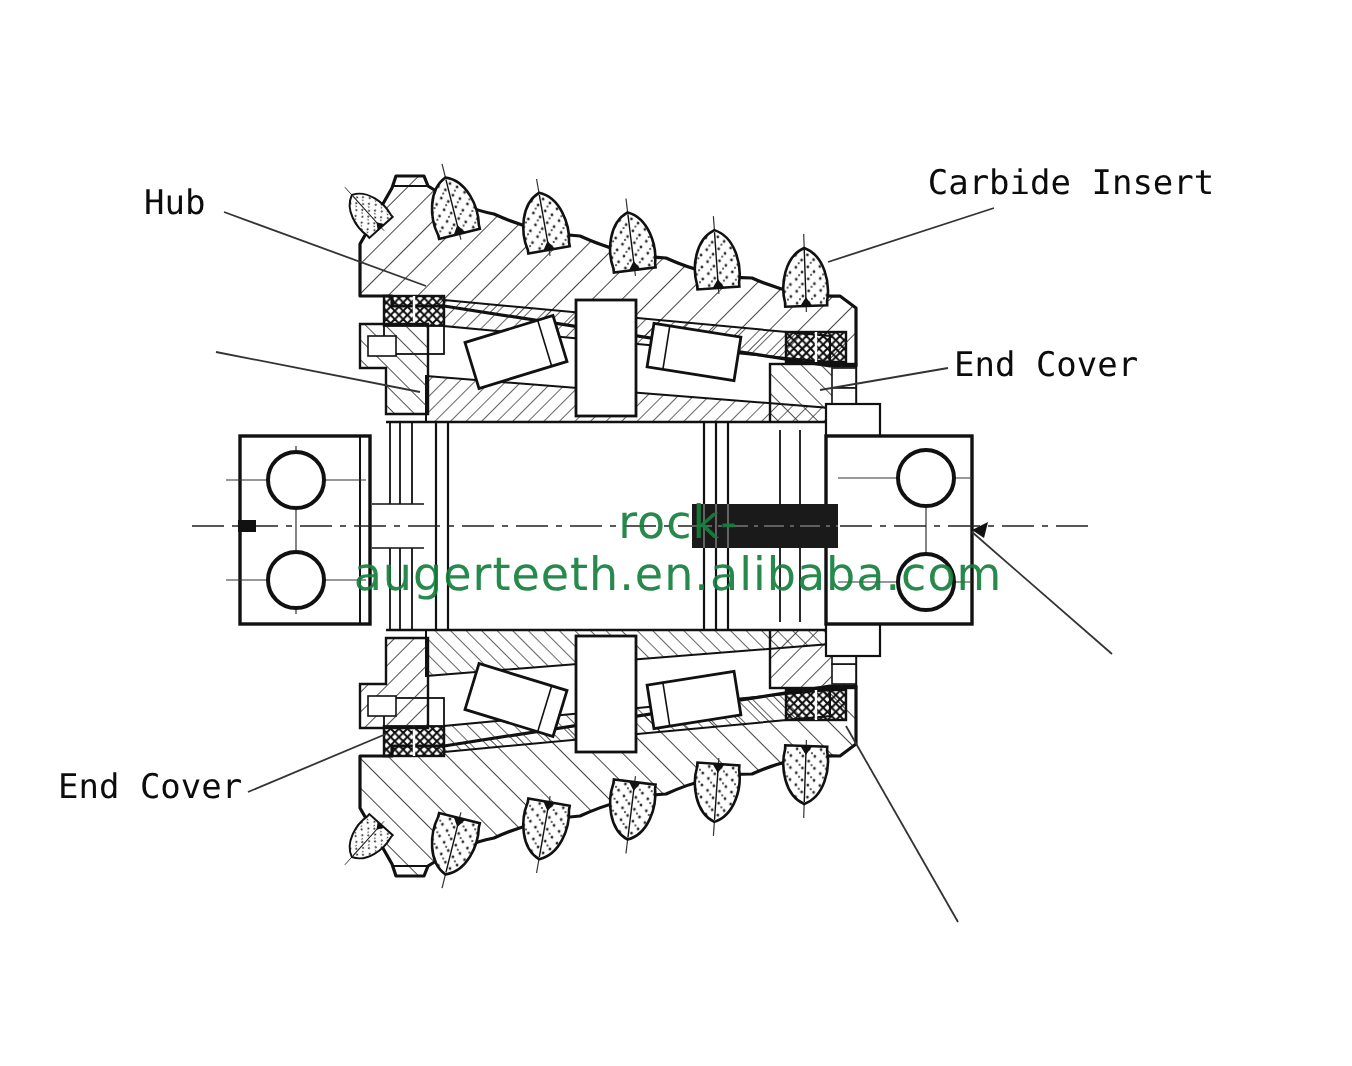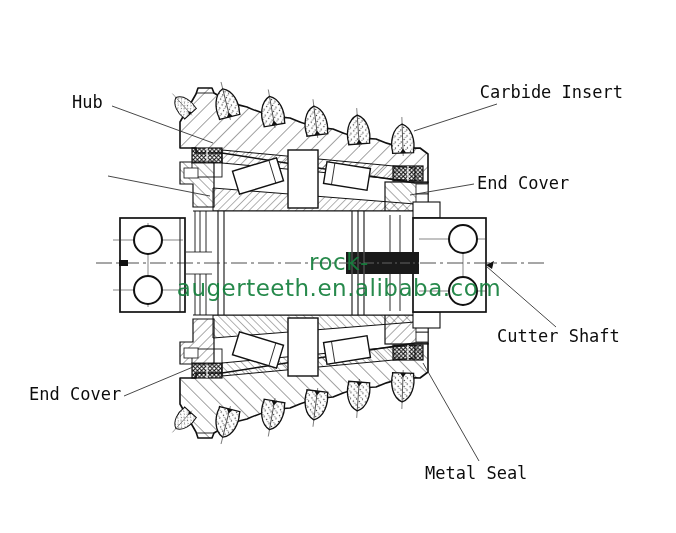--- a/index.html
+++ b/index.html
@@ -6,21 +6,21 @@
   #stage{
     position:relative;width:676px;height:533px;background:#ffffff;
     font-family:"DejaVu Sans Mono","Liberation Mono",monospace;
     overflow:hidden;margin:0 auto;
   }
   #drawing{position:absolute;left:0;top:0;}
   .lbl{
     position:absolute;color:#0c0c0c;font-size:17px;line-height:21px;
     white-space:nowrap;letter-spacing:0px;
   }
-  .lbl-center{text-align:right;}
+  .lbl-center{text-align:center;}
   #wm{
     position:absolute;left:157px;top:249px;width:364px;height:26px;
     font-family:"DejaVu Sans","Liberation Sans",sans-serif;
     font-size:23px;color:#15803d;opacity:0.92;text-align:center;
     letter-spacing:0.5px;pointer-events:none;
   }
 </style>
 </head>
 <body>
 
@@ -170,19 +170,17 @@
 
   <div class="lbl" style="left:72px;top:92px;">Hub</div>
 
 
   <div class="lbl lbl-center" style="left:448px;top:82px;width:175px;">
     <div>Carbide Insert</div>
   </div>
 
   <div class="lbl" style="left:477px;top:173px;">End Cover</div>
 
-  <div class="lbl" style="left:497px;top:326px;">Cutter Shaft</div>
 
   <div class="lbl" style="left:29px;top:384px;">End Cover</div>
 
-  <div class="lbl" style="left:425px;top:463px;">Metal Seal</div>
 
 </div>
 
 </body></html>

